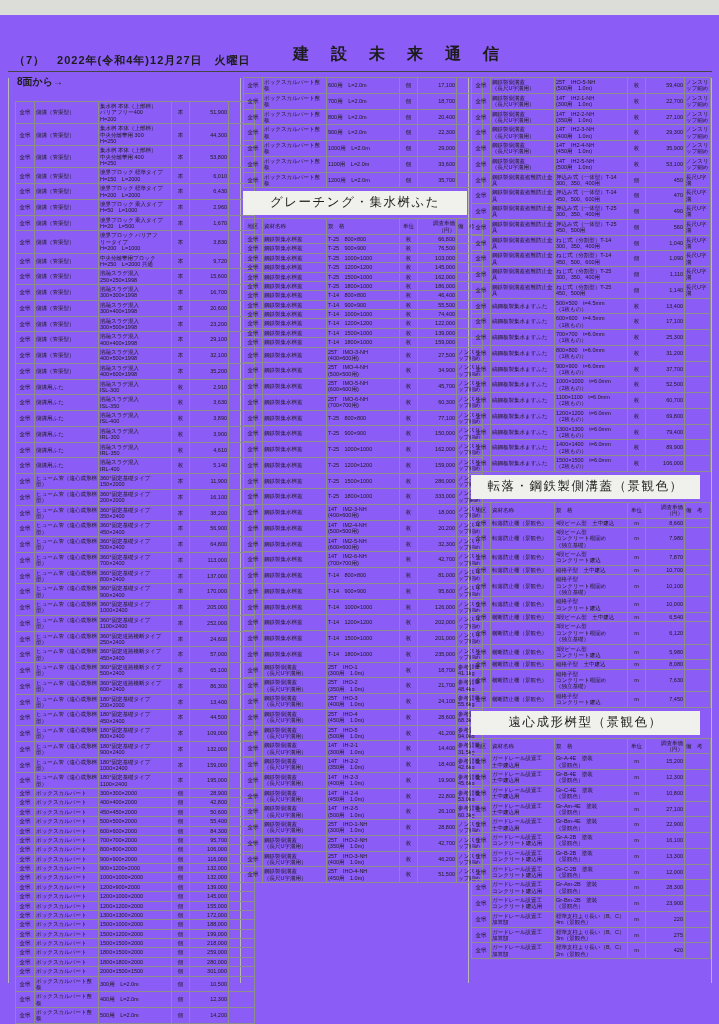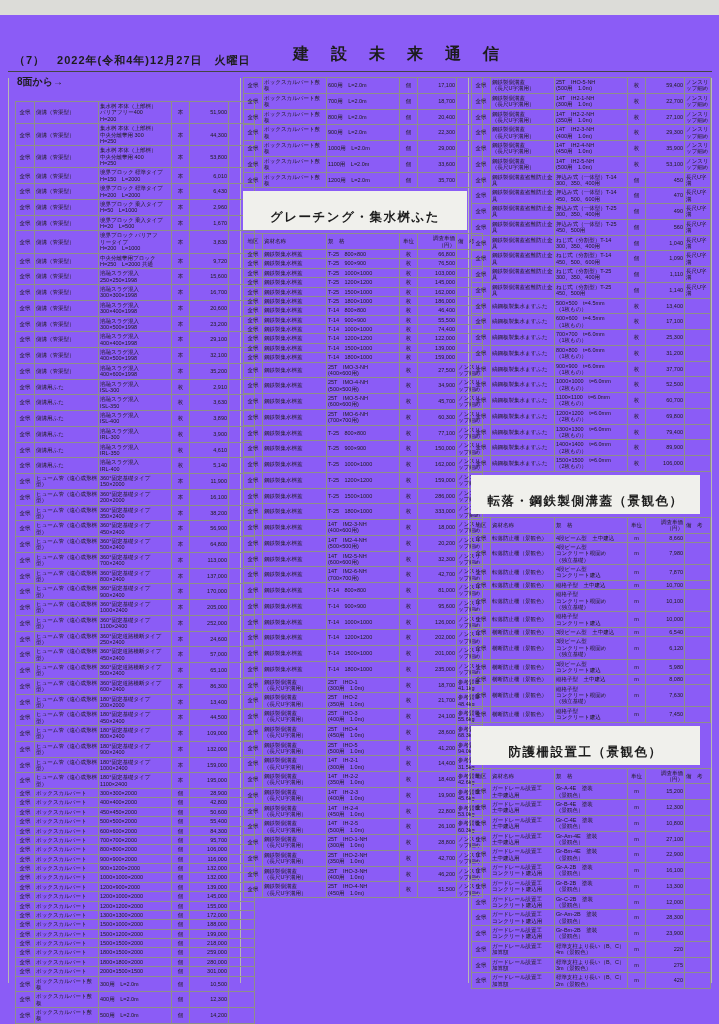--- a/index.html
+++ b/index.html
@@ -35,22 +35,22 @@
   }
   th{text-align:center;font-weight:normal;}
   .c0{width:16px;text-align:center;}
   .c1{width:61px;text-align:left;}
   .c2{width:70px;text-align:left;}
   .c3{width:15px;text-align:center;}
   .c4{width:36px;text-align:right;}
   .c5{width:23px;text-align:left;}
   
   .section-title{
-    background:#f0f0ec;text-align:center;font-weight:bold;font-size:12.5px;
-    padding:18px 0 4px;margin:3px 0 3px;letter-spacing:1.5px;white-space:nowrap;
+    background:#f0f0ec;text-align:center;font-weight:normal;font-size:12.5px;
+    padding:3px 0 4px;margin:3px 0 3px;letter-spacing:1.5px;white-space:nowrap;
   }
 </style>
 </head>
 <body>
 
 <div class="page">
 
   <div class="page-info">（7）　2022年(令和4年)12月27日　火曜日</div>
   <div class="paper-title">建 設 未 来 通 信</div>
   <div class="masthead-rule"></div>
@@ -1480,21 +1480,21 @@
             <td class="c0">全県</td>
             <td class="c1">横断防止柵（景観色）</td>
             <td class="c2">縦格子型
 コンクリート建込</td>
             <td class="c3">m</td>
             <td class="c4">7,450</td>
             <td class="c5"></td>
           </tr>
         </tbody>
     </table>
-    <div class="section-title">防護柵設置工（景観色）</div>
+    <div class="section-title">遠心成形桝型（景観色）</div>
     <table>
       <thead>
           <tr>
             <th class="c0">地区</th>
             <th class="c1">資材名称</th>
             <th class="c2">規　格</th>
             <th class="c3">単位</th>
             <th class="c4">調査単価
 （円）</th>
             <th class="c5">備　考</th>

